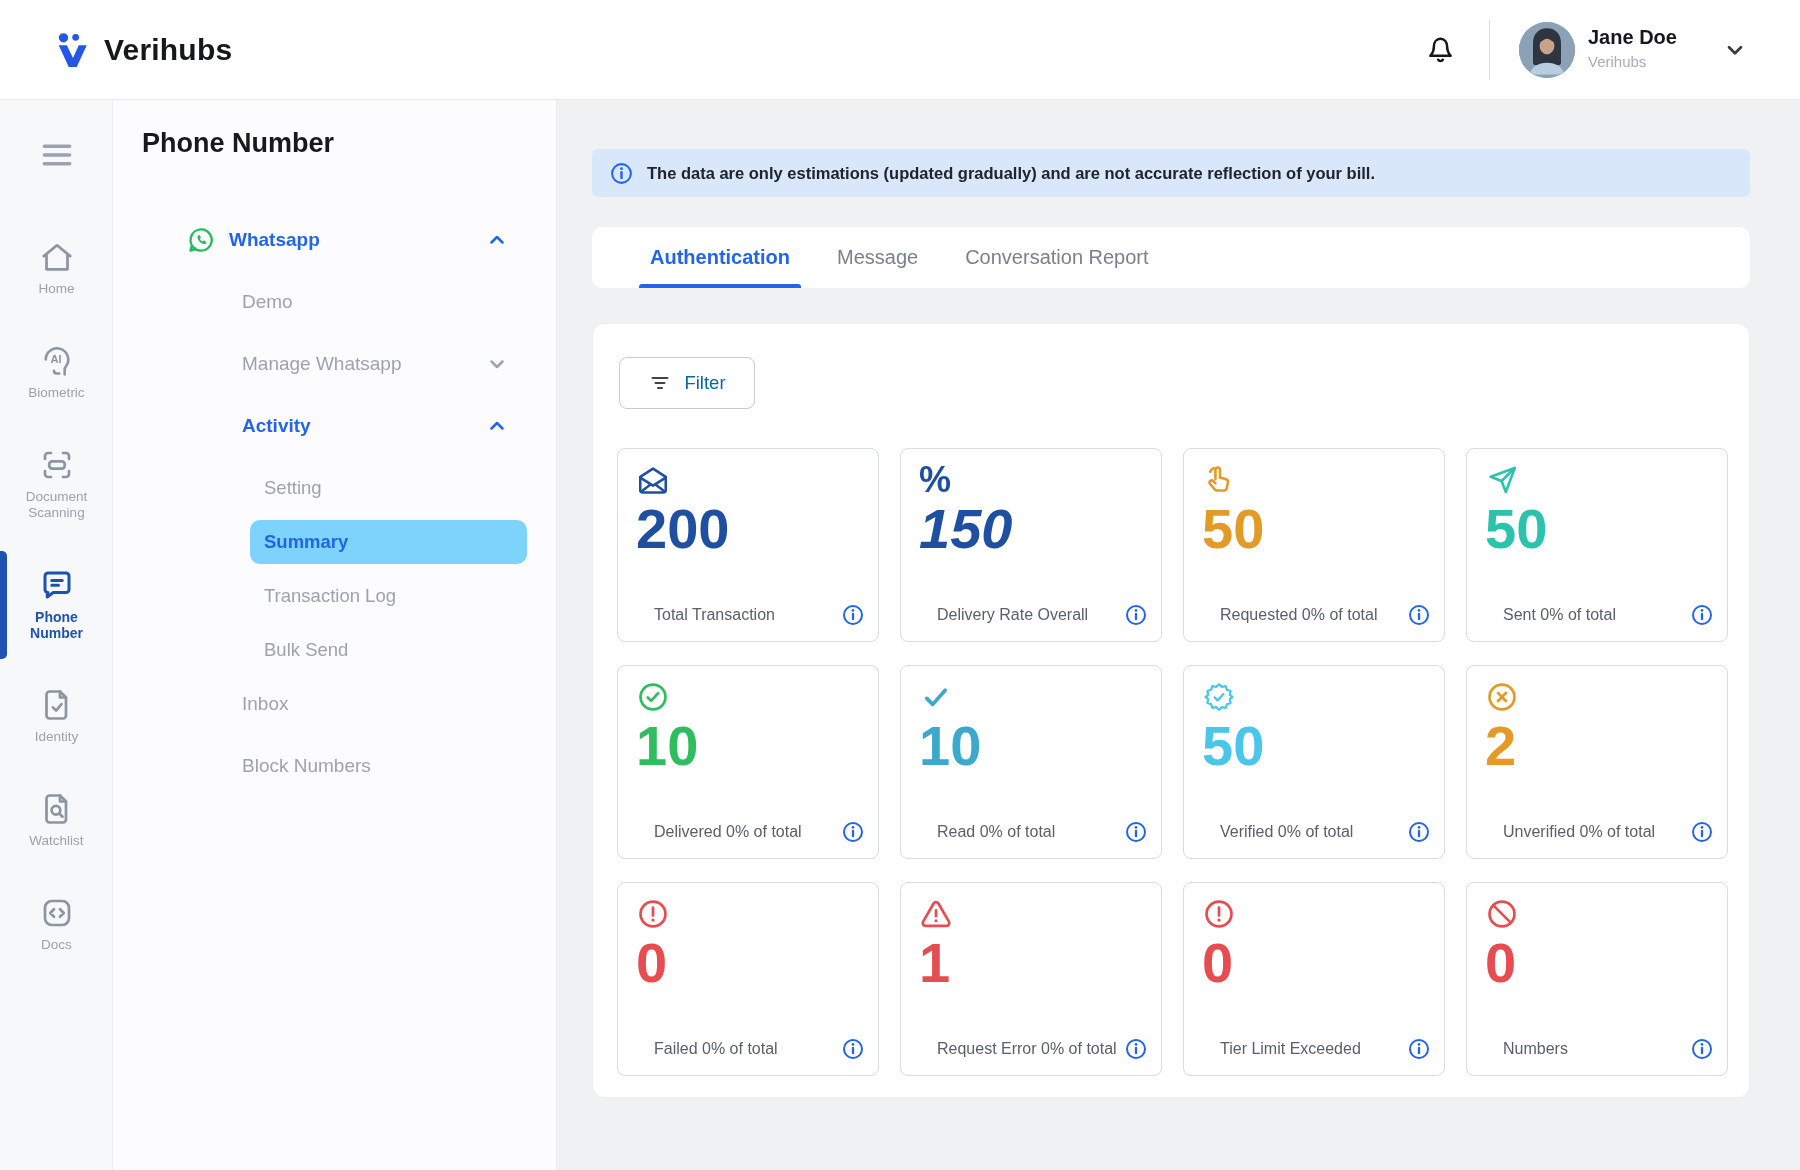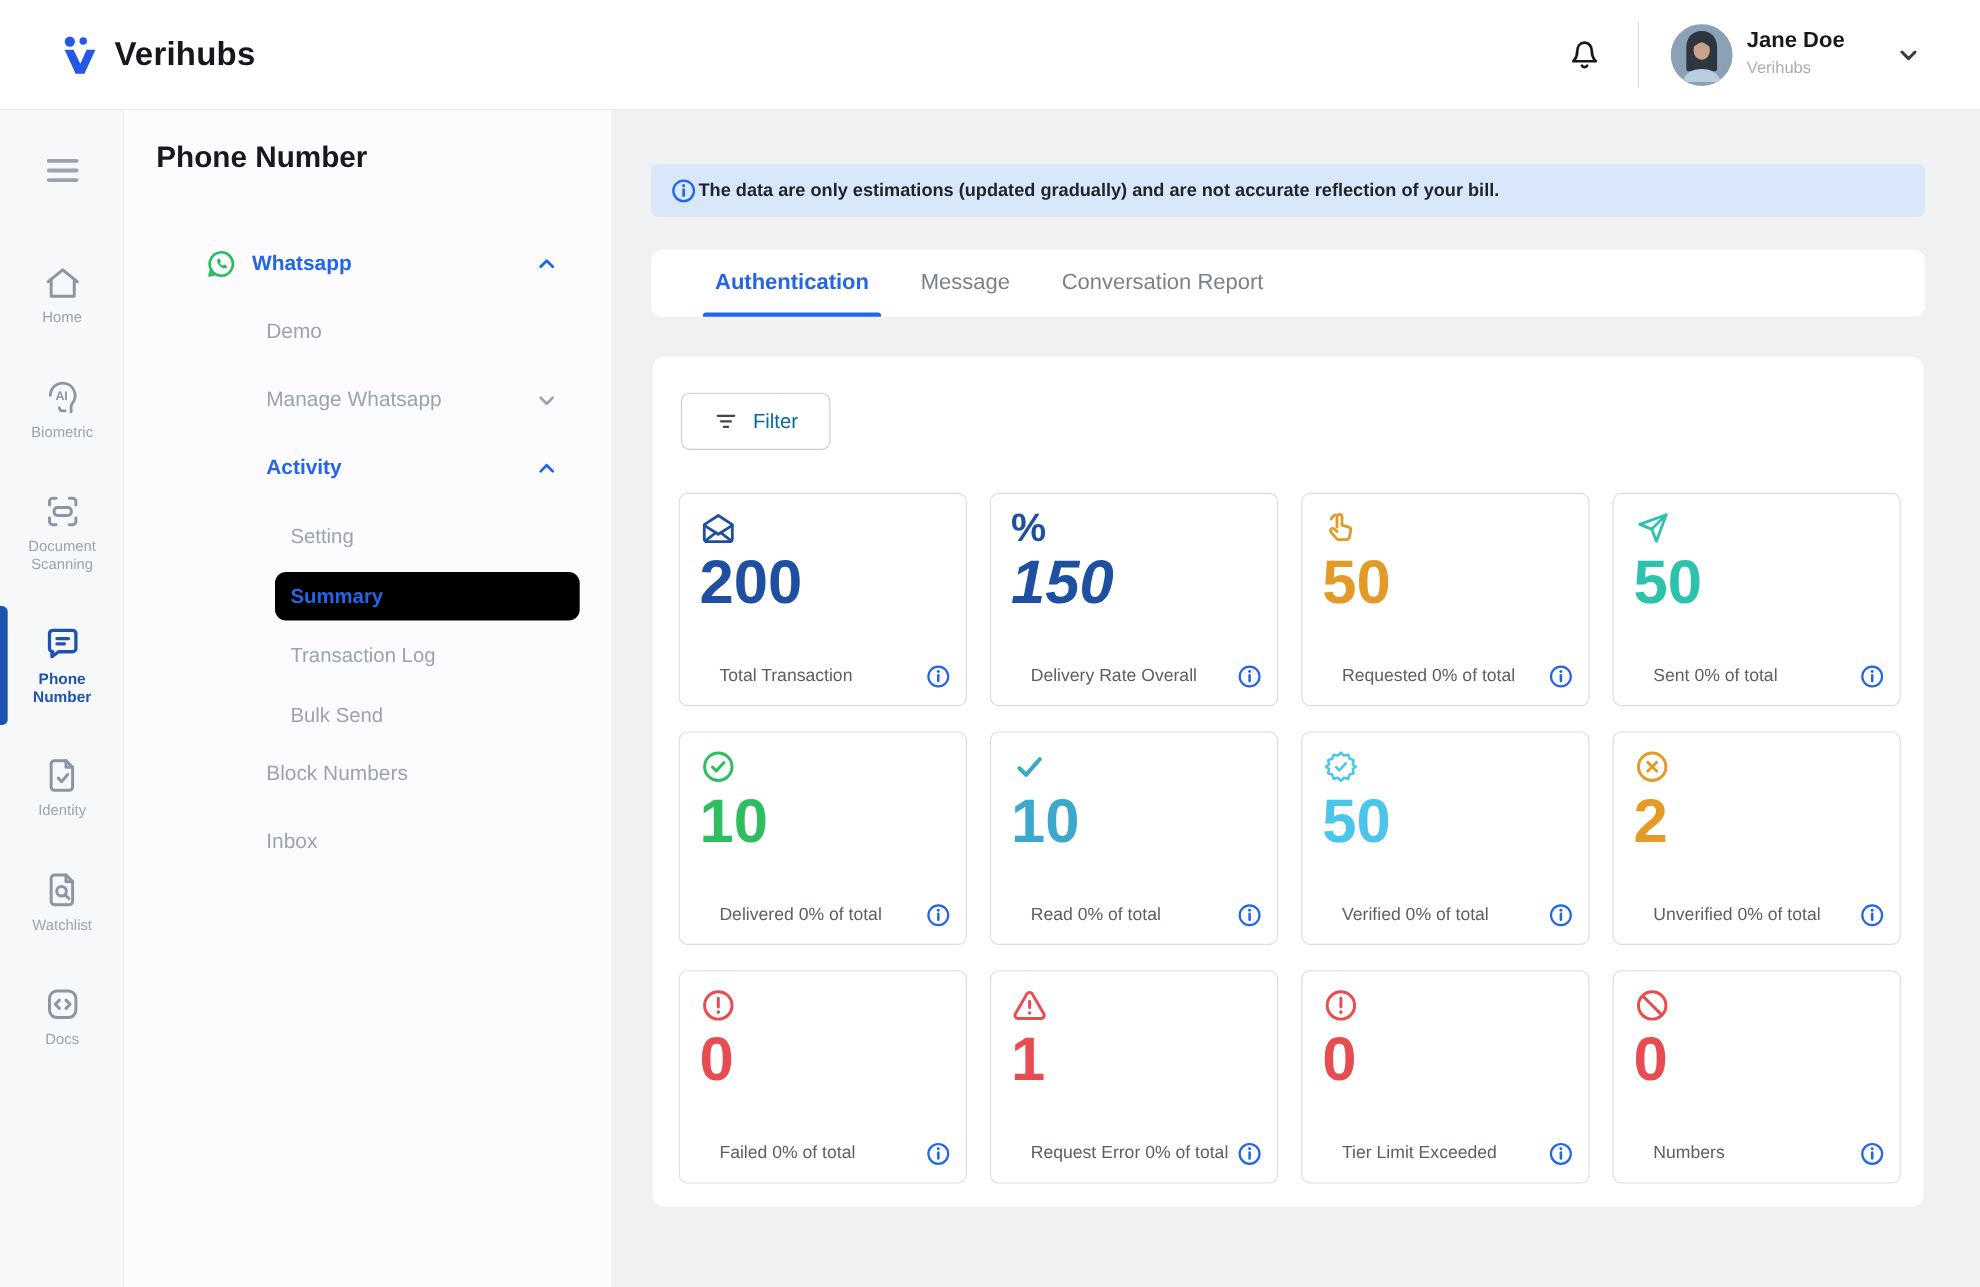--- a/index.html
+++ b/index.html
@@ -33,27 +33,27 @@
 
   
   .sidebar { position:absolute; left:113px; top:100px; width:444px; height:1070px; background:#FCFCFE; border-right:1px solid #EDEEF0; }
   .sb-title { position:absolute; left:29px; top:28px; font-size:27px; font-weight:700; color:#17191E; }
   .menu { position:absolute; left:0; top:118px; width:444px; }
   .m-row { position:relative; height:44px; display:flex; align-items:center; font-size:19px; color:#9CA3AE; margin-bottom:18px; cursor:pointer; }
   .m-row.l0 { padding-left:73px; }
   .m-row.l1 { padding-left:129px; }
   .m-row.l2 { margin-left:137px; width:277px; padding-left:14px; margin-bottom:10px; border-radius:10px; font-size:18.5px; }
   .m-row.active { color:var(--accent,#2365E8); font-weight:700; }
-  .m-row.selected { background:#000000; }
+  .m-row.selected { background:#7dd3fc; }
   .wicon { width:30px; height:30px; margin-right:13px; flex:none; }
   .m-chevron { position:absolute; left:372px; top:10px; width:24px; height:24px; }
 
   
   .content { position:absolute; left:557px; top:100px; width:1243px; height:1070px; background:#F0F1F3; }
-  .banner { position:absolute; left:35px; top:49px; width:1158px; height:48px; background:var(--banner-bg,#D8E7FA); border-radius:6px; display:flex; align-items:center; padding-left:17px; gap:1px; }
+  .banner { position:absolute; left:35px; top:49px; width:1158px; height:48px; background:var(--banner-bg,#D8E7FA); border-radius:6px; display:flex; align-items:center; padding-left:17px; gap:13px; }
   .iicon { width:25px; height:25px; color:var(--accent,#2365E8); flex:none; }
   .banner-text { font-size:16.5px; font-weight:700; color:#20242B; }
 
   .tabbar { position:absolute; left:35px; top:127px; width:1158px; height:61px; background:#fff; border-radius:10px; display:flex; align-items:stretch; padding-left:58px; gap:47px; }
   .tab { display:flex; align-items:center; font-size:20px; color:#7A818C; position:relative; cursor:pointer; }
   .tab.active { color:var(--accent,#2365E8); font-weight:700; }
   .tab.active::after { content:""; position:absolute; left:-11px; right:-11px; bottom:0; height:4px; background:var(--accent,#2365E8); border-radius:3px 3px 0 0; }
 
   .panel { position:absolute; left:35px; top:223px; width:1158px; height:775px; background:#fff; border-radius:12px; border:1px solid #EDEEF0; }
   .filter-btn { position:absolute; left:26px; top:33px; width:136px; height:52px; background:#fff; border:1.5px solid #C7CBD1; border-radius:8px; display:flex; align-items:center; justify-content:center; gap:12px; font-size:18.5px; color:#0369a1; cursor:pointer; }
@@ -230,24 +230,24 @@
       <div class="m-row l2 active selected">
         <span>Summary</span>
       </div>
       <div class="m-row l2">
         <span>Transaction Log</span>
       </div>
       <div class="m-row l2">
         <span>Bulk Send</span>
       </div>
       <div class="m-row l1">
+        <span>Inbox</span>
+      </div>
+      <div class="m-row l1">
         <span>Block Numbers</span>
-      </div>
-      <div class="m-row l1">
-        <span>Inbox</span>
       </div>
     </div>
 </div>
 
 <div class="content">
   <div class="banner">
     <span class="iicon">
         <svg viewBox="0 0 24 24" fill="none" width="100%" height="100%">
           <circle cx="12" cy="12" r="9" stroke="currentColor" stroke-width="2"></circle>
           <path d="M12 10.8v5.4" stroke="currentColor" stroke-width="2.3" stroke-linecap="round"></path>

